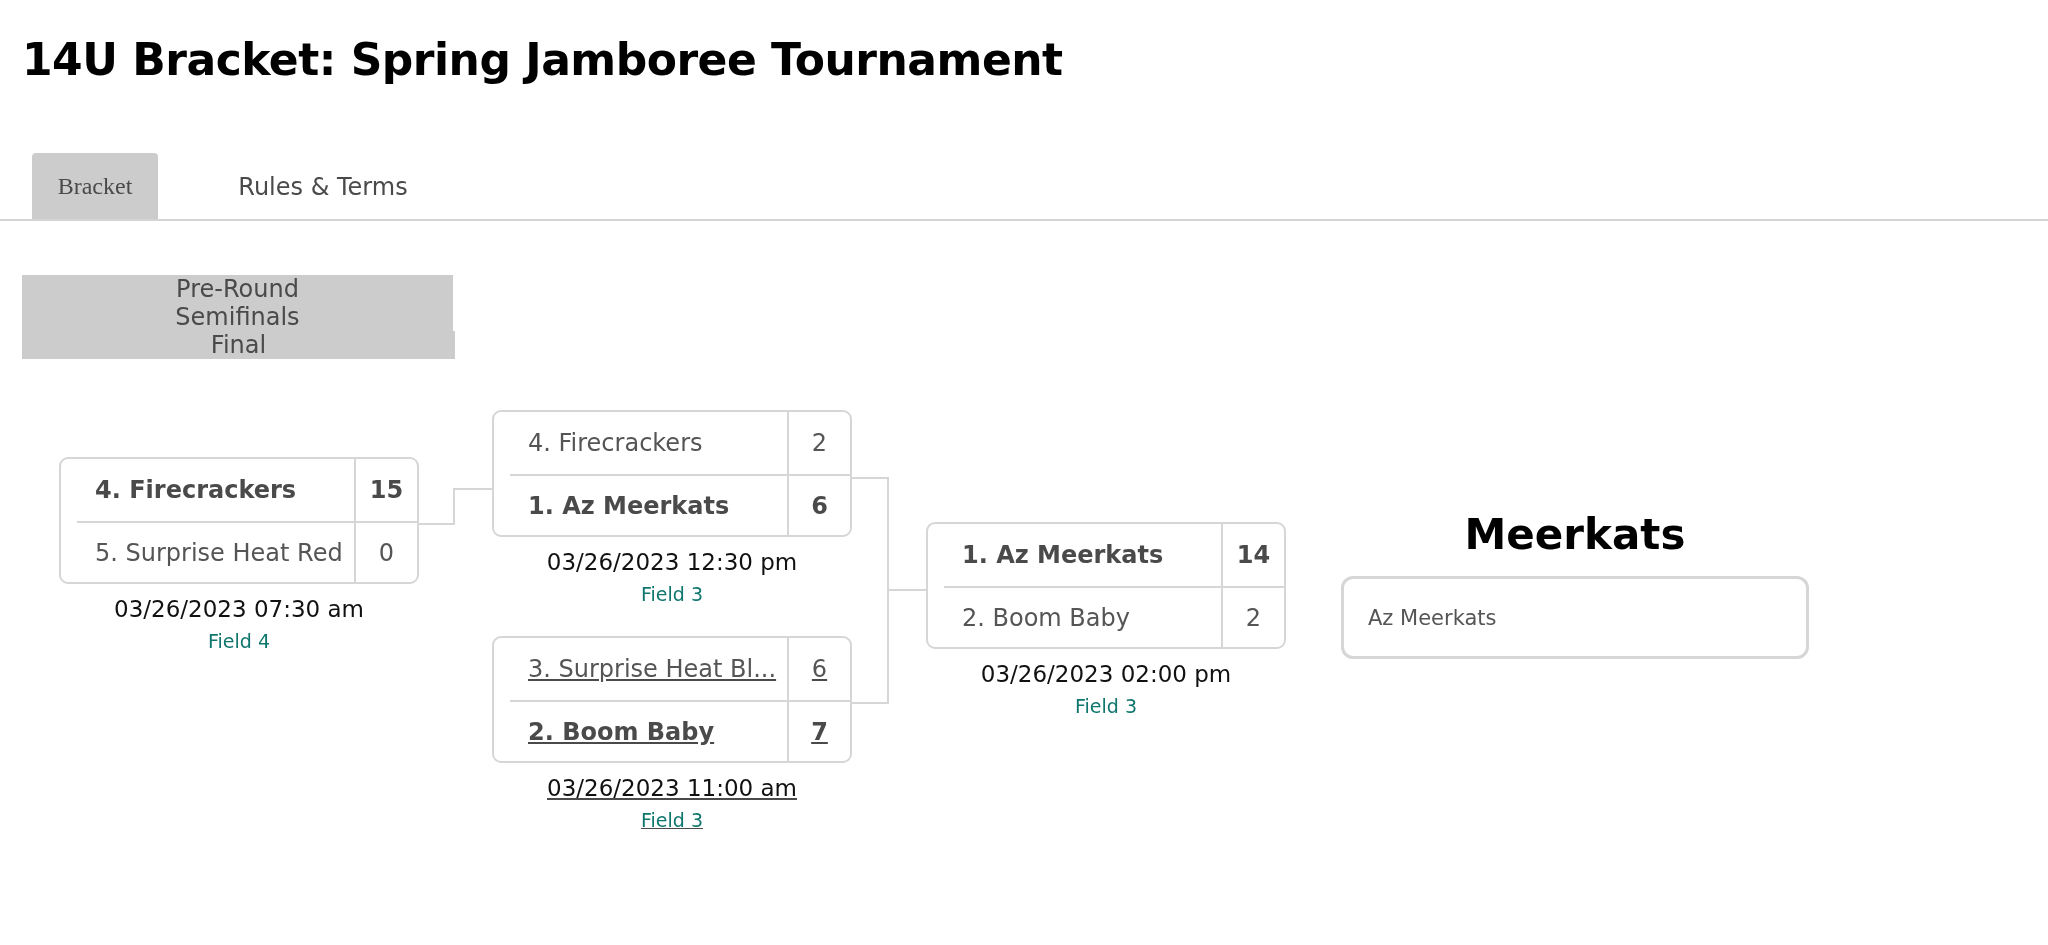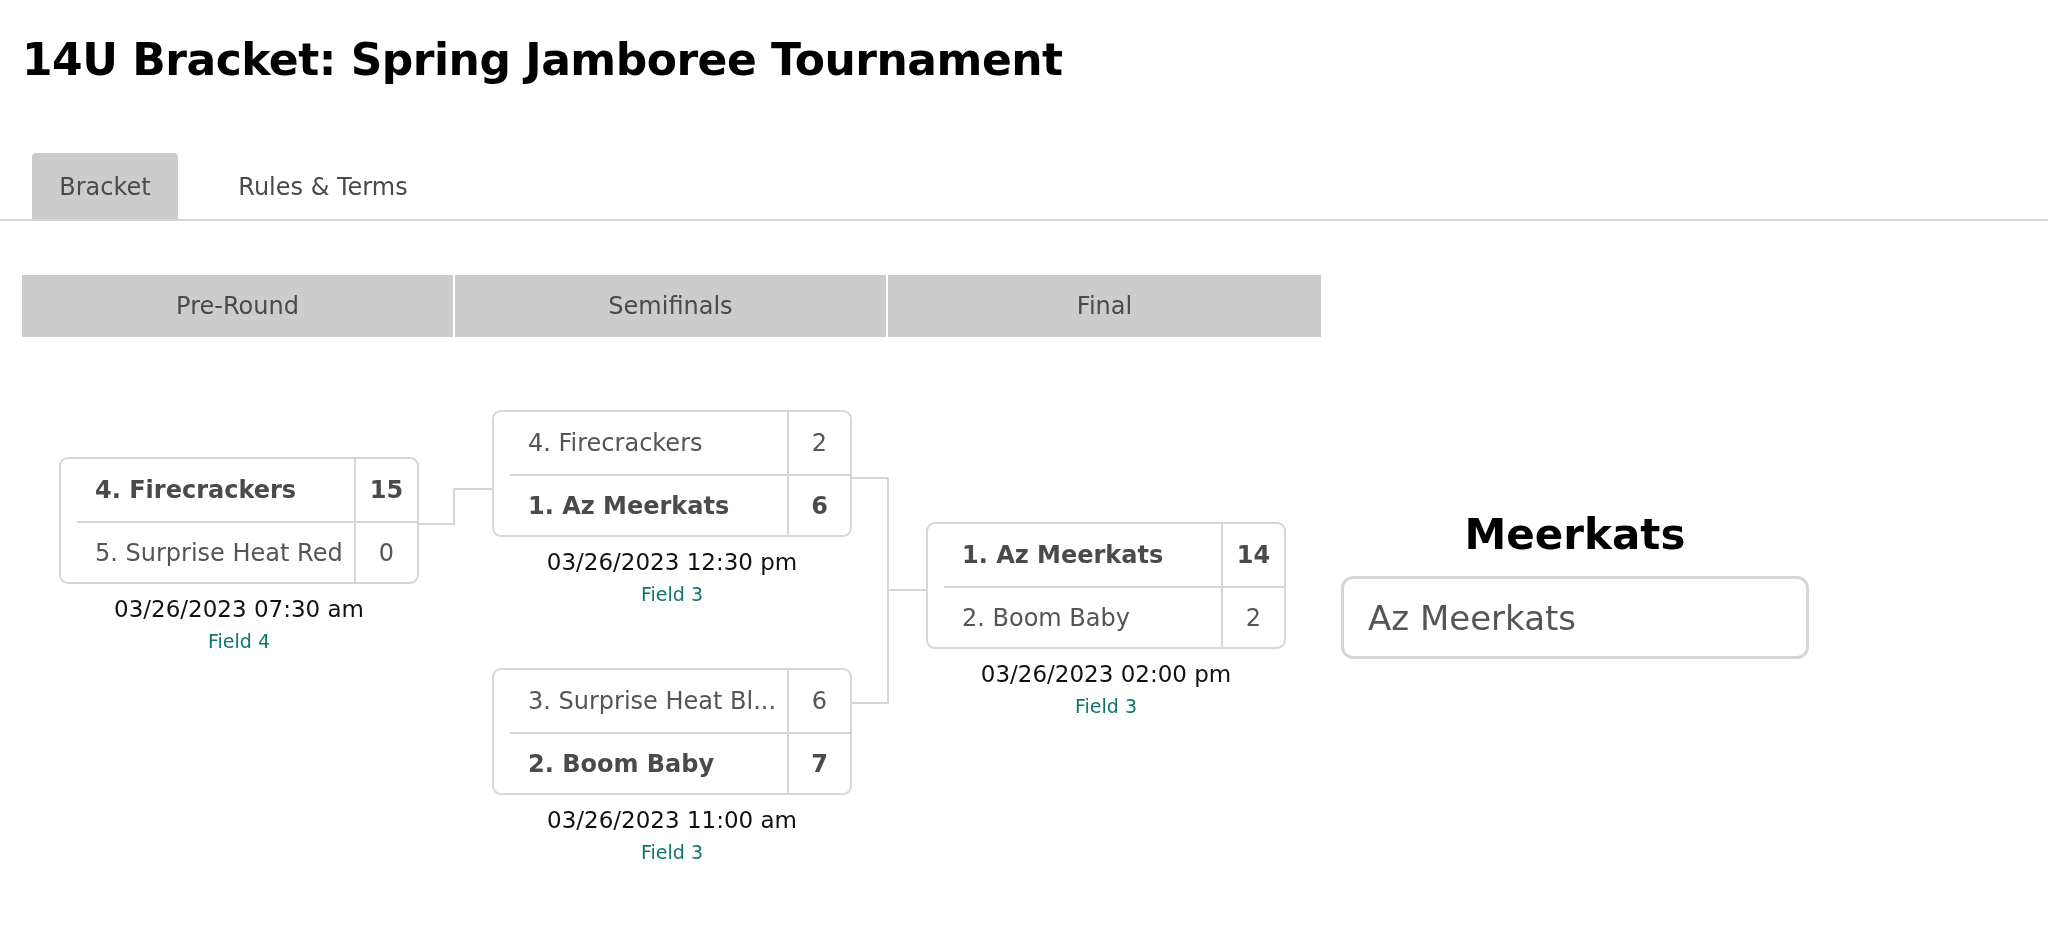--- a/index.html
+++ b/index.html
@@ -12,24 +12,24 @@
     font-size: 44px; color: #000; letter-spacing: -0.5px; white-space: nowrap;
   }
 
   .tabs { position: absolute; left: 0; top: 153px; width: 2048px; height: 68px; }
   .tab-line { position: absolute; left: 0; top: 219px; width: 2048px; height: 2px; background: #d4d4d4; }
   .tab {
     position: absolute; top: 0; height: 67px;
     display: flex; align-items: center; justify-content: center;
     font-size: 24px; color: #4a4a4a; cursor: pointer;
   }
-  .tab.active { background: #cccccc; border-radius: 4px 4px 0 0; left: 32px; width: 146px; }
+  .tab.active { background: #cccccc; border-radius: 4px 4px 0 0; left: 32px; width: 126px; font-family: Liberation Serif, serif; }
   .tab.inactive { left: 218px; width: 210px; }
 
-  .round-headers { position: absolute; left: 22px; top: 275px; height: 60px; display: flex; }
+  .round-headers { position: absolute; left: 22px; top: 275px; height: 60px; display: flex; flex-direction: column; }
   .round-header {
     width: 433px; height: 62px; background: #cccccc;
     display: flex; align-items: center; justify-content: center;
     font-size: 24px; color: #4a4a4a; border-right: 2px solid #ffffff;
   }
   .round-header:last-child { border-right: none; }
 
   .match { position: absolute; width: 360px; }
   .match-box {
     width: 360px; height: 127px; border: 2px solid #d6d6d6; border-radius: 9px;
@@ -53,21 +53,21 @@
   .connector { position: absolute; background: #d6d6d6; }
 
   .champion-label {
     position: absolute; left: 1341px; top: 510px; width: 468px; text-align: center;
     font-weight: bold; font-size: 42px; color: #000;
   }
   .champion-box {
     position: absolute; left: 1341px; top: 576px; width: 468px; height: 83px;
     border: 3px solid #d6d6d6; border-radius: 12px;
     display: flex; align-items: center; padding-left: 24px;
-    font-size: 34px; color: #555;
+    font-size: 21px; color: #555;
   }
 </style>
 </head>
 <body>
 
 <h1 class="title">14U Bracket: Spring Jamboree Tournament</h1>
 
 <div class="tabs">
   <div class="tab active">Bracket</div>
   <div class="tab inactive">Rules &amp; Terms</div>
@@ -103,21 +103,21 @@
     </div>
     <div class="team-row winner">
       <div class="team-name">1. Az Meerkats</div>
       <div class="team-score">6</div>
     </div>
   </div>
   <div class="match-date">03/26/2023 12:30 pm</div>
   <div class="match-field">Field 3</div>
 </div>
 
-<div class="match" style="left:492px; top:668px;">
+<div class="match" style="left:492px; top:636px;text-decoration:underline;">
   <div class="match-box">
     <div class="team-row">
       <div class="team-name">3. Surprise Heat Bl...</div>
       <div class="team-score">6</div>
     </div>
     <div class="team-row winner">
       <div class="team-name">2. Boom Baby</div>
       <div class="team-score">7</div>
     </div>
   </div>

